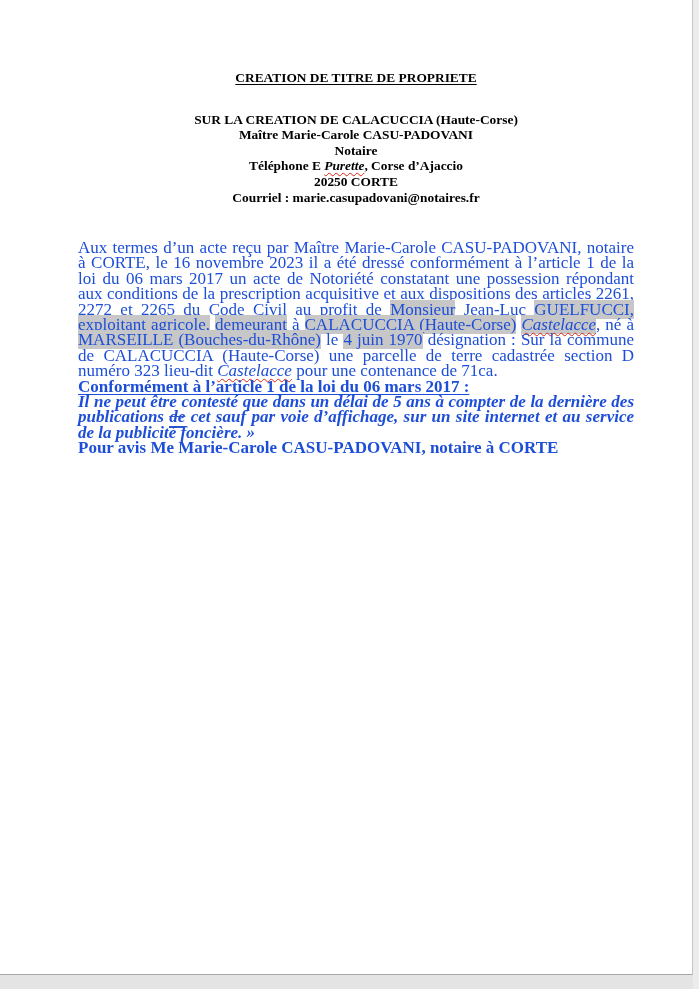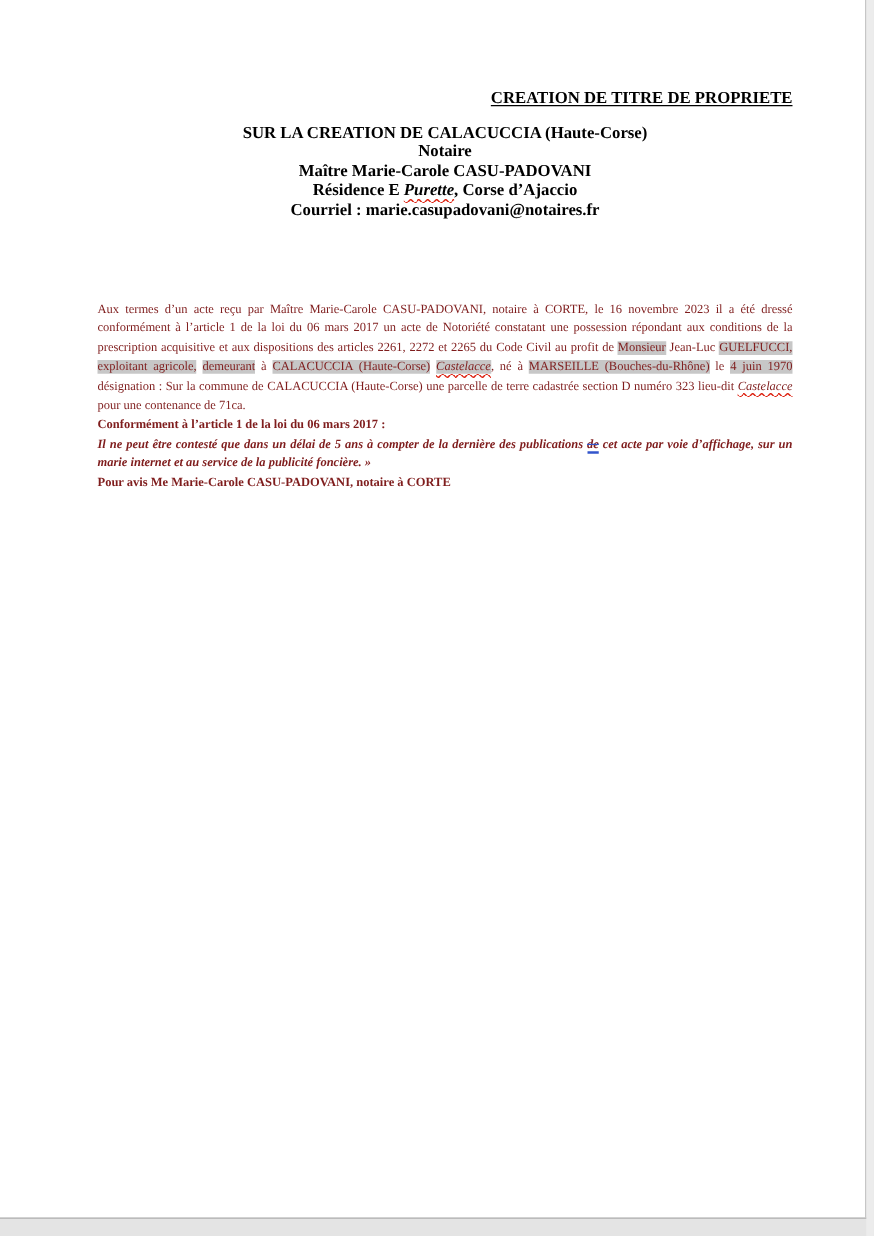--- a/index.html
+++ b/index.html
@@ -25,33 +25,33 @@
   .doc-header {
     position: absolute; left: 78px; top: 70px; width: 556px;
     text-align: center;
     font-weight: bold;
     font-size: 13.4px; line-height: 15.6px;
     color: #000;
   }
   .doc-title {
     text-decoration: underline;
     text-underline-offset: 2px;
-    margin-bottom: 12px;
-    text-align: right;
+    margin-bottom: 26px;
   }
   .hline { white-space: nowrap; }
   .doc-body {
     position: absolute; left: 78px; top: 240px; width: 556px;
-    font-size: 10px; line-height: 15.4px;
+    font-size: 17px; line-height: 15.4px;
     text-align: justify;
-    color: #7f1d1d;
+    color: #1d4ed8;
   }
   .doc-body p { margin: 0; }
   .law-heading {
     font-weight: bold;
+    text-decoration: underline;
     text-underline-offset: 2px;
   }
   .quote { font-weight: bold; font-style: italic; }
   .signature { font-weight: bold; }
   .hl { background: var(--hl, #c7c7c7); }
   .sq {
     text-decoration: underline;
     text-decoration-style: wavy;
     text-decoration-color: var(--sq, #dd2211);
     text-decoration-thickness: 1px;
@@ -73,26 +73,27 @@
 </head>
 <body style="background: rgb(228, 228, 228);">
 
 <div class="scroll-strip"></div>
 
 <div class="page">
 
   <div class="doc-header">
     <div class="doc-title hline">CREATION DE TITRE DE PROPRIETE</div>
     <div class="hline">SUR LA CREATION DE CALACUCCIA (Haute-Corse)</div>
+    <div class="hline">Maître Marie-Carole CASU-PADOVANI</div>
     <div class="hline">Notaire</div>
-    <div class="hline">Maître Marie-Carole CASU-PADOVANI</div>
-    <div class="hline"><span>Résidence E </span><span class="sq">Purette</span><span>, Corse d’Ajaccio</span></div>
+    <div class="hline"><span>Téléphone E </span><span class="sq">Purette</span><span>, Corse d’Ajaccio</span></div>
+    <div class="hline">20250 CORTE</div>
     <div class="hline">Courriel : marie.casupadovani@notaires.fr</div>
   </div>
 
   <div class="doc-body">
     <p><span>Aux termes d’un acte reçu par Maître Marie-Carole CASU-PADOVANI, notaire à CORTE, le 16 novembre 2023 il a été dressé conformément à l’article 1 de la loi du 06 mars 2017 un acte de Notoriété constatant une possession répondant aux conditions de la prescription acquisitive et aux dispositions des articles 2261, 2272 et 2265 du Code Civil au profit de </span><span class="hl">Monsieur</span><span> Jean-Luc </span><span class="hl">GUELFUCCI, exploitant agricole,</span><span> </span><span class="hl">demeurant</span><span> à </span><span class="hl">CALACUCCIA (Haute-Corse)</span><span> </span><span class="hl sq">Castelacce</span><span>, né à </span><span class="hl">MARSEILLE (Bouches-du-Rhône)</span><span> le </span><span class="hl"> 4 juin 1970</span><span> désignation : Sur la commune de CALACUCCIA (Haute-Corse) une parcelle de terre cadastrée section D numéro 323 lieu-dit </span><span class="sq">Castelacce</span><span> pour une contenance de 71ca.</span></p>
     <p class="law-heading">Conformément à l’article 1 de la loi du 06 mars 2017 :</p>
-    <p class="quote"><span>Il ne peut être contesté que dans un délai de 5 ans à compter de la dernière des publications </span><span class="strike">de</span><span> cet acte par voie d’affichage, sur un marie internet et au service de la publicité foncière. »</span></p>
+    <p class="quote"><span>Il ne peut être contesté que dans un délai de 5 ans à compter de la dernière des publications </span><span class="strike">de</span><span> cet sauf par voie d’affichage, sur un site internet et au service de la publicité foncière. »</span></p>
     <p class="signature">Pour avis Me Marie-Carole CASU-PADOVANI, notaire à CORTE</p>
   </div>
 
 </div>
 
 </body></html>

